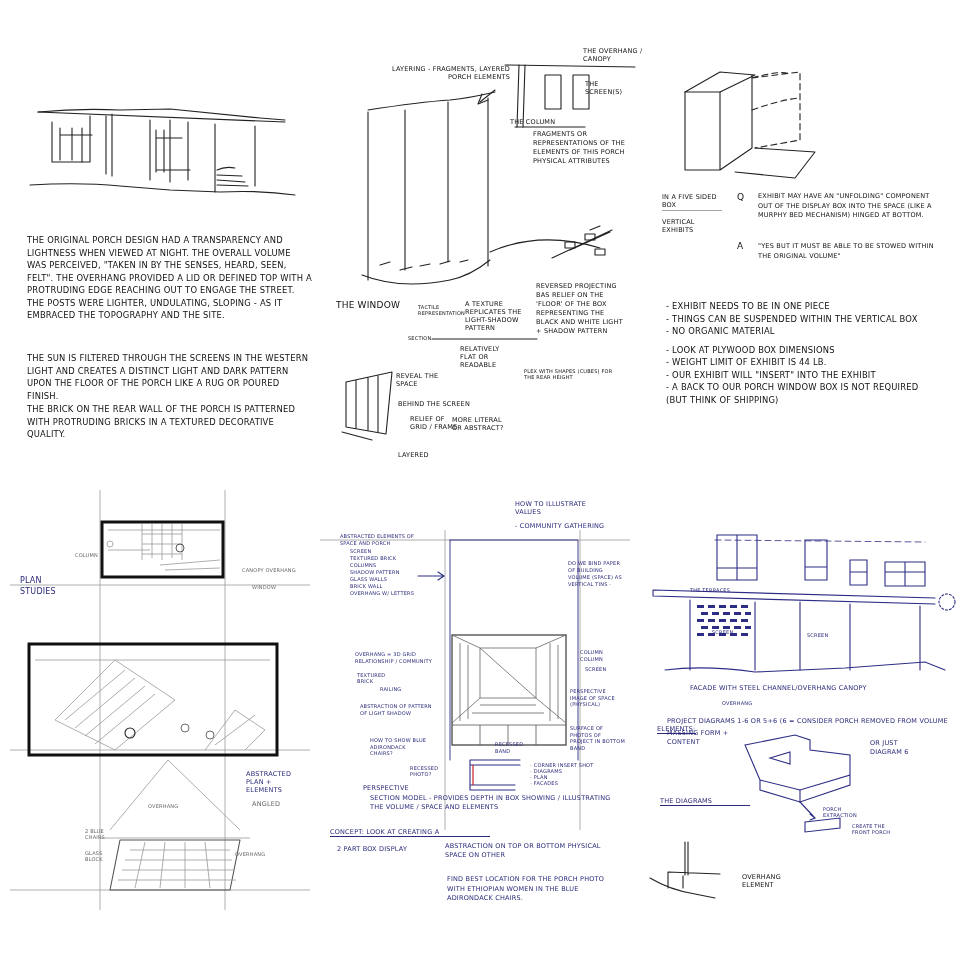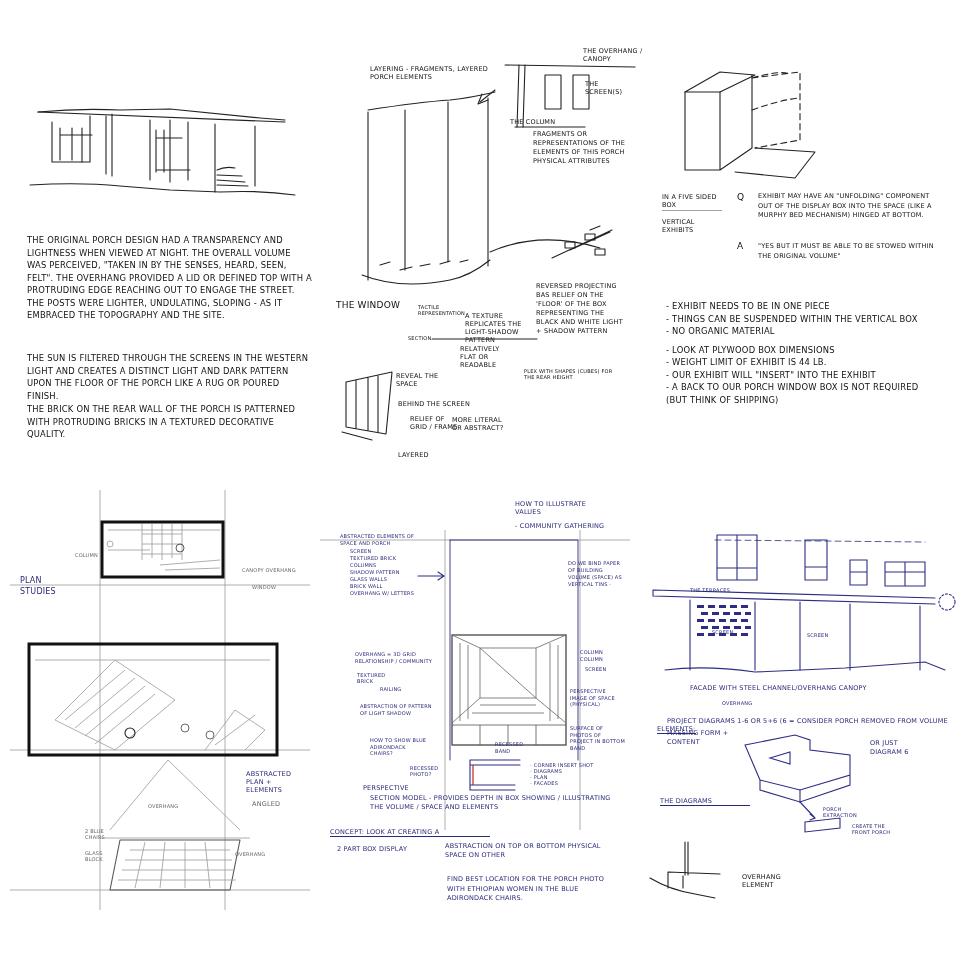--- a/index.html
+++ b/index.html
@@ -38,21 +38,21 @@
     <path class="s" d="M197 80 Q205 76 215 78 M197 85 L222 86 M197 90 L225 92 M197 95 L228 96"></path>
     <path class="s" d="M10 95 Q60 92 100 96 L150 100 L200 102 Q240 100 275 105"></path>
   </svg>
 
   <div class="abs hand ink note" style="left:27px;top:234px;width:285px;">The original porch design had a transparency and lightness when viewed at night. The overall volume was perceived, "taken in by the senses, heard, seen, felt". The overhang provided a lid or defined top with a protruding edge reaching out to engage the street. The posts were lighter, undulating, sloping - as it embraced the topography and the site.</div>
   <div class="abs hand ink note" style="left:27px;top:352px;width:285px;">The sun is filtered through the screens in the western light and creates a distinct light and dark pattern upon the floor of the porch like a rug or poured finish.</div>
   <div class="abs hand ink note" style="left:27px;top:403px;width:285px;">The brick on the rear wall of the porch is patterned with protruding bricks in a textured decorative quality.</div>
 </section>
 
 <section>
-  <div class="abs hand ink small" style="left:370px;top:65px;width:140px;text-align:left;">Layering - fragments, layered porch elements</div>
+  <div class="abs hand ink small" style="left:370px;top:65px;width:140px;text-align:right;">Layering - fragments, layered porch elements</div>
   <svg width="300" height="240" style="left:340px;top:80px;">
     <path class="s" d="M155 10 L140 22"></path>
     <path class="s" d="M142 14 L138 24 L148 20"></path>
     <path class="s" d="M28 30 Q80 22 110 20 Q130 18 155 12"></path>
     <path class="s" d="M28 32 L28 200 M65 30 L65 190 M108 22 L108 182 M148 18 L148 186"></path>
     <path class="s" d="M22 195 Q60 210 110 200 Q130 196 150 180"></path>
     <path class="s" d="M40 185 l10 -3 M60 190 l12 -3 M80 186 l10 -2 M100 184 l10 -3 M120 182 l8 -2"></path>
     <path class="s" d="M150 172 Q200 150 260 168"></path>
     <path class="s" d="M250 150 l10 -4 M230 170 l40 -18 M212 178 l60 -28"></path>
     <path class="s" d="M225 168 h10 v-6 h-10 z M245 160 h10 v-6 h-10 z M255 175 h10 v-6 h-10 z"></path>
@@ -62,21 +62,21 @@
     <path class="s" d="M14 10 L12 72 M20 10 L18 72"></path>
     <path class="s" d="M40 20 L40 54 L56 54 L56 20 Z M68 20 L68 54 L84 54 L84 20 Z"></path>
     <path class="s" d="M10 72 L80 72"></path>
   </svg>
   <div class="abs hand ink small" style="left:583px;top:47px;width:60px;">The overhang / canopy</div>
   <div class="abs hand ink small" style="left:585px;top:80px;width:50px;">The screen(s)</div>
   <div class="abs hand ink small" style="left:510px;top:118px;width:90px;">The column</div>
   <div class="abs hand ink small" style="left:533px;top:130px;width:95px;line-height:9px;">Fragments or representations of the elements of this porch physical attributes</div>
   <div class="abs hand ink lbl" style="left:336px;top:300px;">The window</div>
   <div class="abs hand ink tiny" style="left:418px;top:304px;width:40px;">Tactile representation</div>
-  <div class="abs hand ink small" style="left:465px;top:300px;width:60px;margin-top:12px;">A texture replicates the light-shadow pattern</div>
+  <div class="abs hand ink small" style="left:465px;top:300px;width:60px;">A texture replicates the light-shadow pattern</div>
   <div class="abs hand ink small" style="left:536px;top:282px;width:90px;line-height:9px;">Reversed projecting bas relief on the 'floor' of the box representing the black and white light + shadow pattern</div>
   <div class="abs hand ink tiny" style="left:408px;top:335px;">Section</div>
   <svg width="110" height="6" style="left:432px;top:336px;">
       <path class="s" d="M0 3 L105 3"></path>
     </svg>
   <div class="abs hand ink small" style="left:460px;top:345px;width:55px;">Relatively flat or readable</div>
   <div class="abs hand ink tiny" style="left:524px;top:368px;width:90px;">Plex with shapes (cubes) for the rear height</div>
   <svg width="70" height="70" style="left:342px;top:372px;">
     <path class="s" d="M4 10 L50 0 M4 10 L4 55 L44 62 L50 0 M14 8 L14 56 M26 6 L26 58 M36 4 L36 60 M0 60 L30 68"></path>
   </svg>

